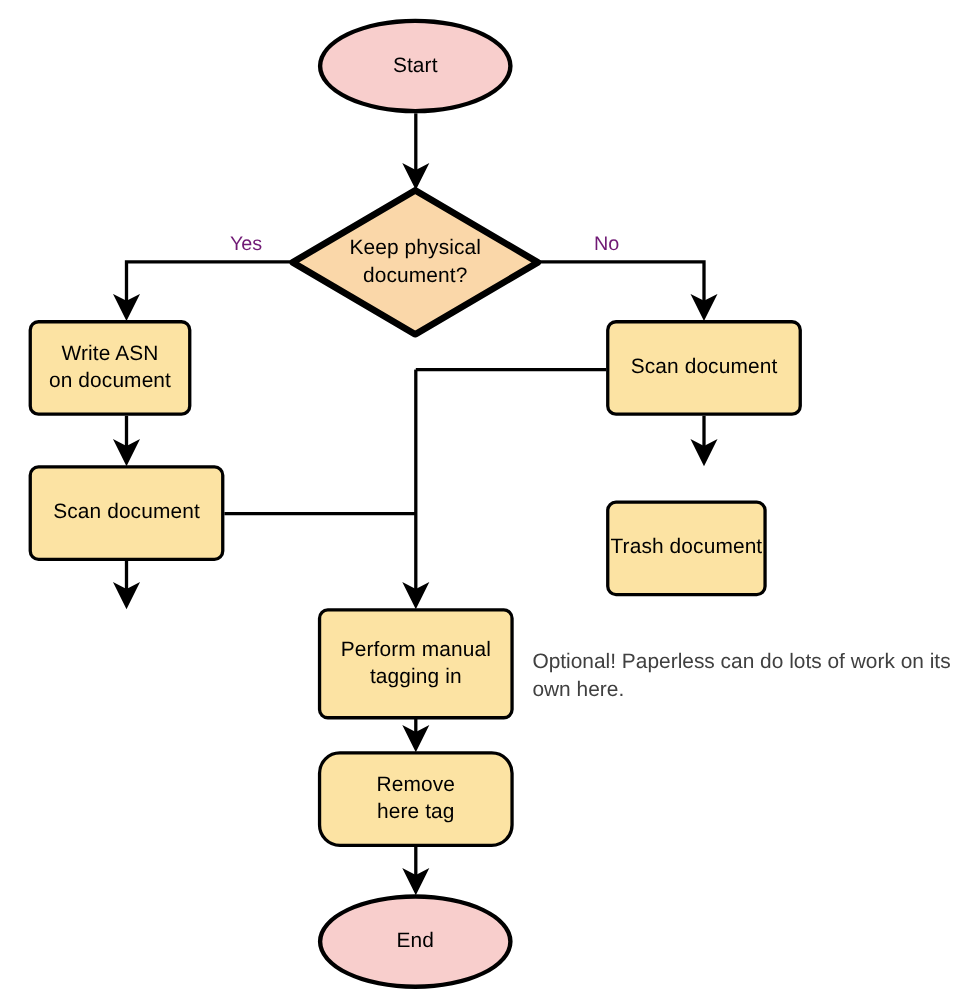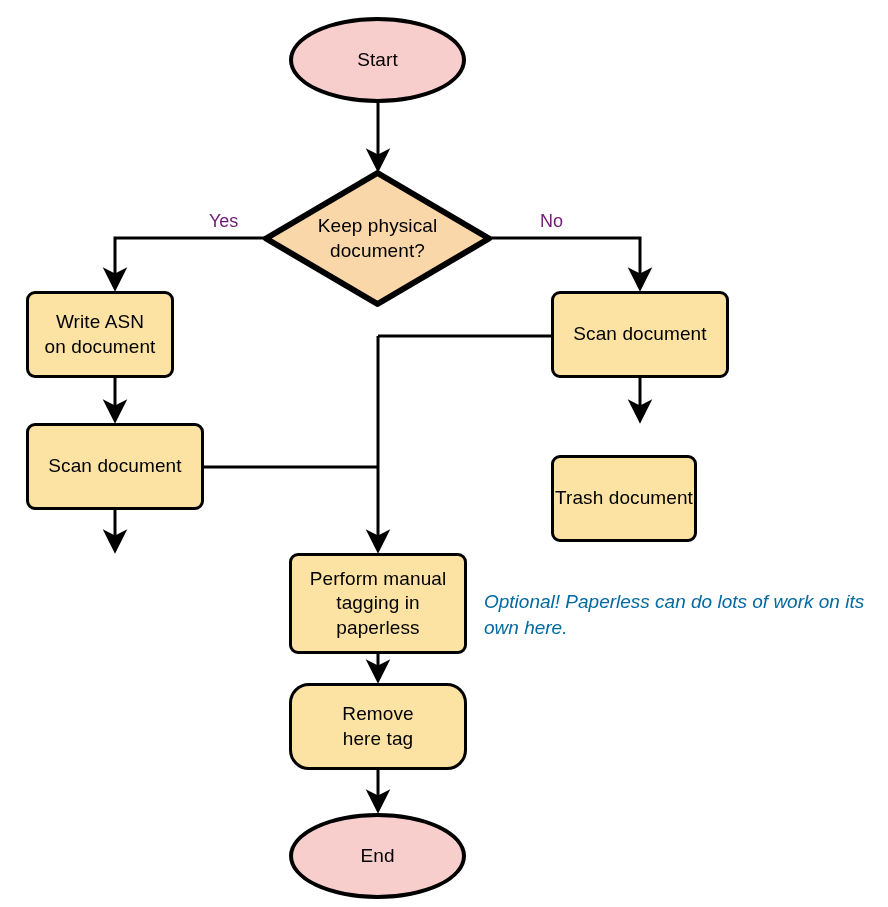--- a/index.html
+++ b/index.html
@@ -68,23 +68,22 @@
   .edge-label {
     position: absolute;
     color: #701a75;
     font-size: 18px;
     line-height: 1;
     white-space: nowrap;
     z-index: 3;
   }
   .annotation {
     position: absolute;
-    color: #0369a1;
+    color: #404040;
     font-size: 19px;
-    font-style: italic;
     line-height: 1.35;
     z-index: 3;
     width: 402px;
   }
 </style>
 </head>
 <body>
 
 <div id="flowchart-canvas">
 
@@ -152,21 +151,20 @@
   </div>
 
   <div class="node node-process" style="left:551px; top:423px; width:146px; height:87px;margin-top:32px;">
     <span>Trash document</span>
   </div>
 
   <div class="node node-process" style="left:289px; top:553px; width:178px; height:101px;">
     <div>
       <div>Perform manual</div>
       <div>tagging in</div>
-      <div>paperless</div>
     </div>
   </div>
 
   <div class="node node-process" style="left:289px; top:683px; width:178px; height:87px;border-radius:20px;">
     <div>
       <div>Remove</div>
       <div>here tag</div>
     </div>
   </div>
 

